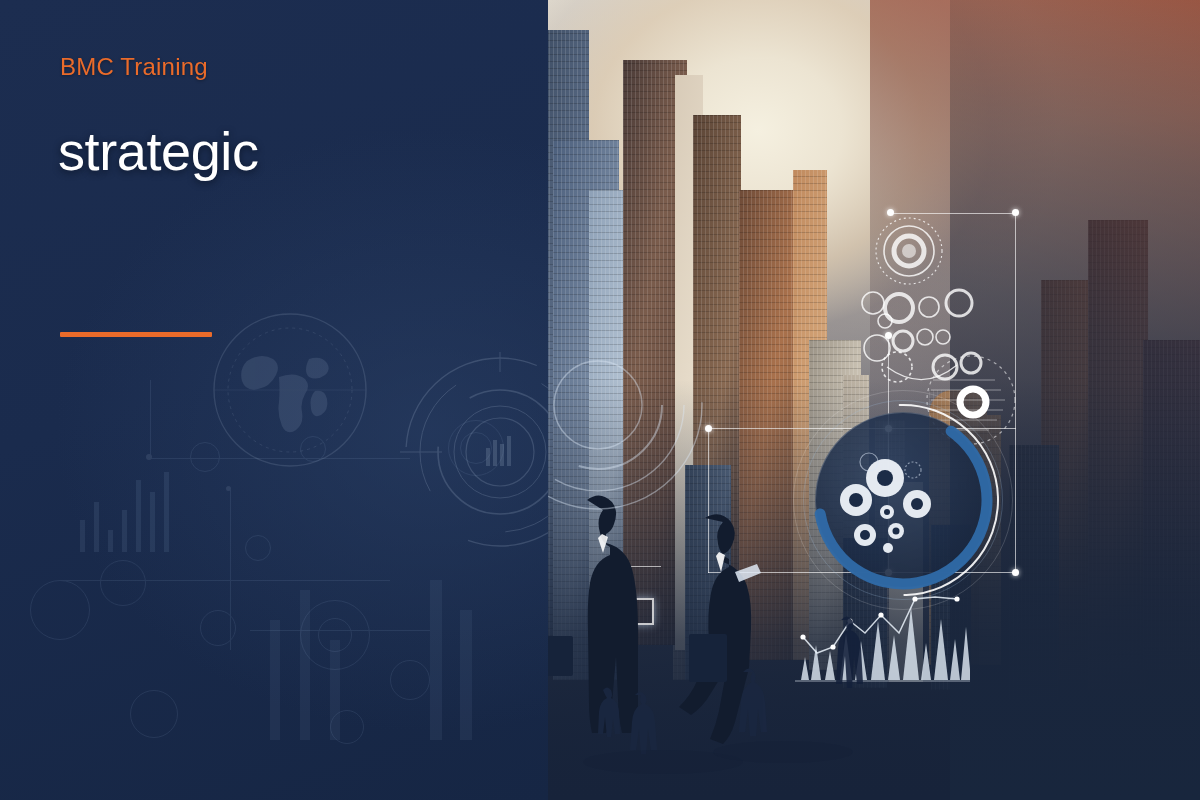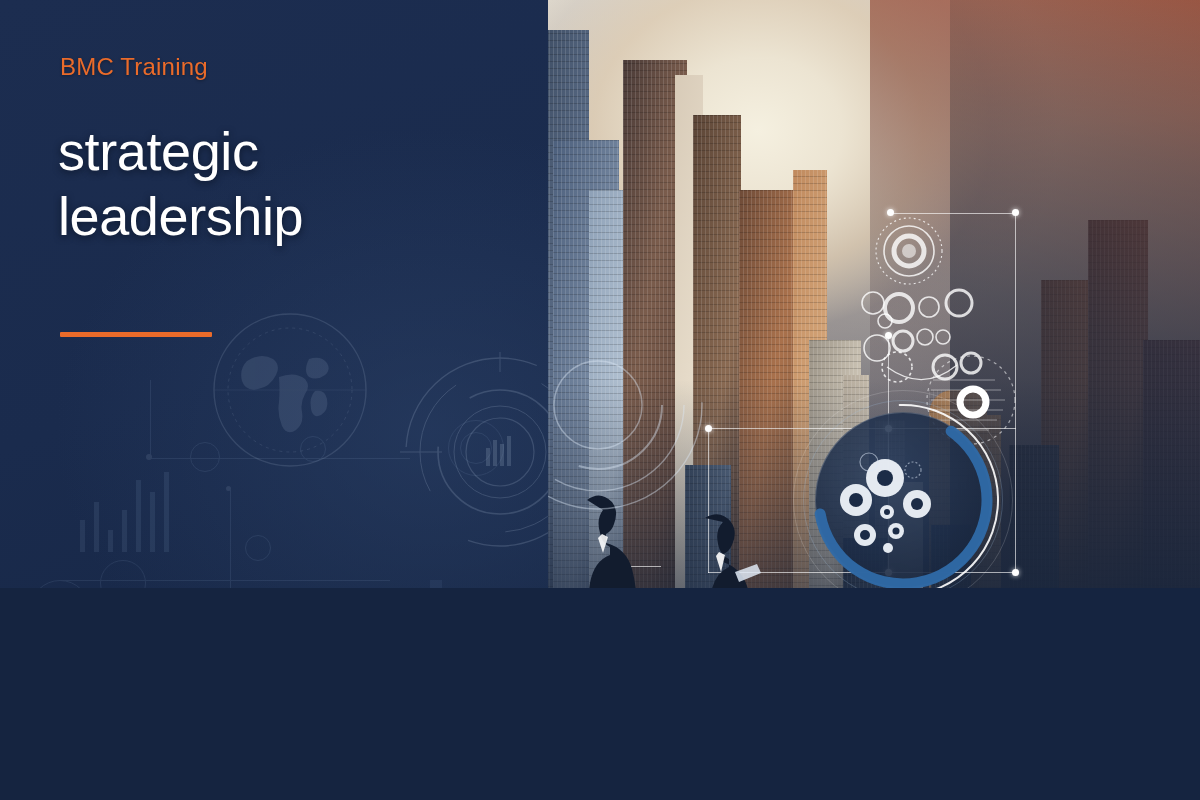--- a/index.html
+++ b/index.html
@@ -3,21 +3,21 @@
 <meta charset="utf-8">
 <style>
   * { margin:0; padding:0; box-sizing:border-box; }
   html, body {
     width:1200px; height:800px; overflow:hidden;
     background:#152440;
     font-family:"Liberation Sans", sans-serif;
   }
   #banner {
     position:relative;
-    width:1200px; height:588px;
+    width:1200px; height:800px;
     overflow:hidden;
     background:#1a2b4d;
   }
 
   
   #art {
     position:absolute; left:543px; top:0;
     width:657px; height:800px;
     overflow:hidden;
     background:#232b3c;
@@ -393,19 +393,18 @@
       <div class="gbar" style="left:50px;top:30px;width:10px;height:150px;"></div>
       <div class="gbar" style="left:80px;top:80px;width:10px;height:100px;"></div>
       <div class="gbar" style="left:180px;top:20px;width:12px;height:160px;"></div>
       <div class="gbar" style="left:210px;top:50px;width:12px;height:130px;"></div>
     </div>
 
     <div id="eyebrow">BMC Training</div>
 
     <div id="headline">
       <div>strategic</div>
-      <div>leadership</div>
     </div>
 
     <div id="accentbar"></div>
   </div>
 
 </div>
 
 </body></html>

